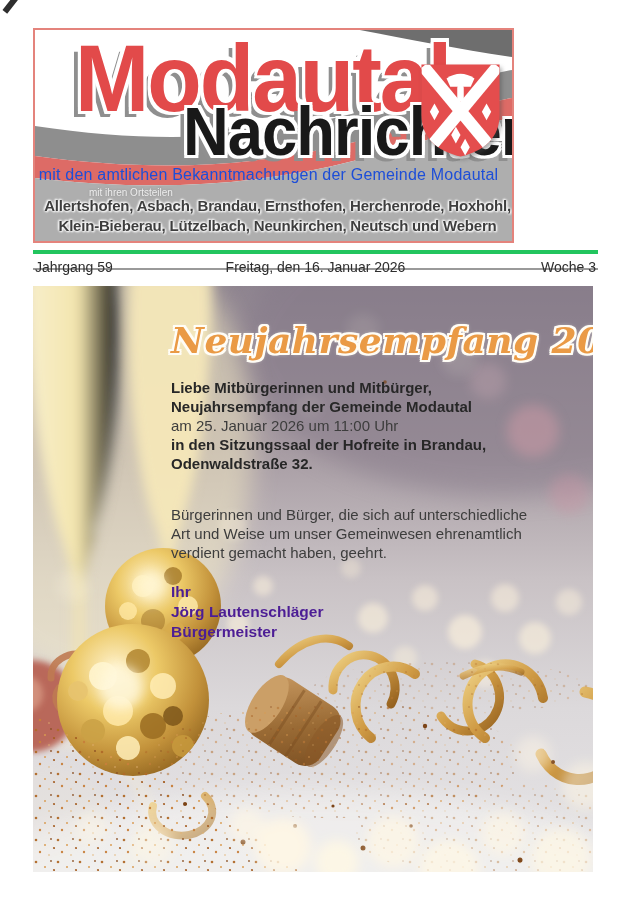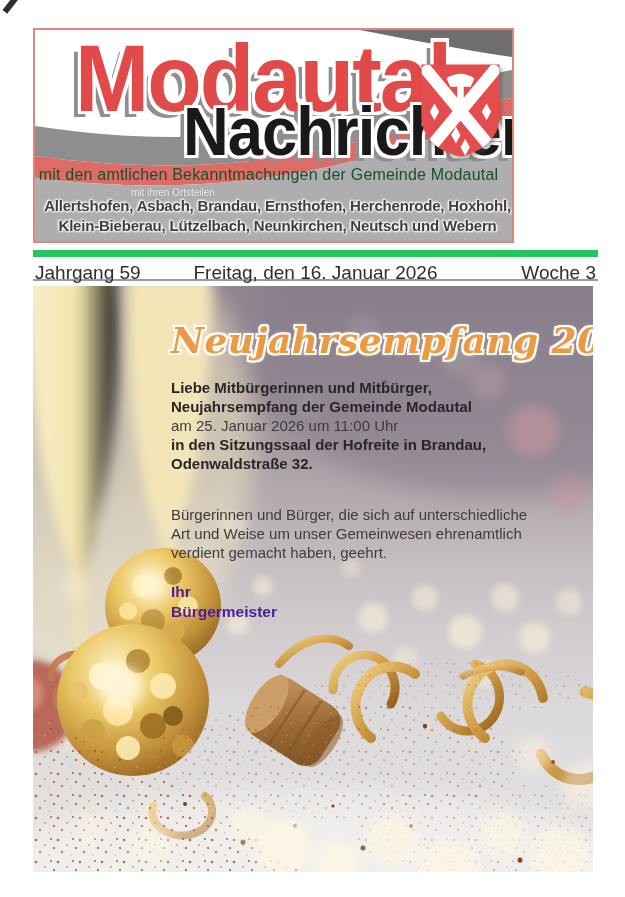--- a/index.html
+++ b/index.html
@@ -17,34 +17,34 @@
     transform-origin:left top;
     text-shadow:
       -3px -3px 0 #fff, 3px -3px 0 #fff, -3px 3px 0 #fff, 3px 3px 0 #fff,
       -3px 0 0 #fff, 3px 0 0 #fff, 0 -3px 0 #fff, 0 3px 0 #fff,
       -7px 6px 0 #8f8f8f;}
   .mh-title1{left:40px;top:0px;font-size:90px;color:#e24a4a;letter-spacing:-2px;
     transform:scaleX(.99) scaleY(1.06);}
   .mh-title2{left:148px;top:66px;font-size:66px;color:#191919;letter-spacing:-1px;
     transform:scaleX(.96) scaleY(1.05);}
   .mh-sub{position:absolute;left:0;right:10px;top:136px;text-align:center;
-    font-size:16px;color:#14532d;letter-spacing:.2px;}
+    font-size:16px;color:#1d4ed8;letter-spacing:.2px;}
   .mh-orts{position:absolute;left:54px;top:157px;font-size:10px;color:#eeeeee;
-    text-shadow:0 0 2px rgba(120,120,120,.6);margin-left:42px;}
+    text-shadow:0 0 2px rgba(120,120,120,.6);}
   .mh-districts{position:absolute;left:0;right:0;text-align:center;font-weight:bold;
     font-size:15px;color:#3e3e3e;letter-spacing:-.2px;
     text-shadow:0 0 3px #fff,0 0 3px #fff,1px 1px 2px #fff,-1px -1px 2px #fff;margin-left:8px;}
   .mh-d1{top:167px;}
   .mh-d2{top:187px;}
   .mh-shield{position:absolute;right:5px;top:30px;width:93px;height:100px;
     filter:drop-shadow(2px 3px 2px rgba(70,70,70,.45));}
   
-  .dateline{position:absolute;left:33px;top:250px;width:565px;height:31px;box-sizing:border-box;
-    border-top:7px solid #22c55e;border-bottom:2px solid #9a9a9a;
-    font-size:19px;color:#2e2e2e;}
+  .dateline{position:absolute;left:33px;top:250px;width:565px;height:20px;box-sizing:border-box;
+    border-top:4px solid #22c55e;border-bottom:2px solid #9a9a9a;
+    font-size:14px;color:#2e2e2e;}
   .dl-left{position:absolute;left:2px;top:5px;}
   .dl-center{position:absolute;left:0;right:0;top:5px;text-align:center;}
   .dl-right{position:absolute;right:2px;top:5px;}
   
   .photo{position:absolute;left:33px;top:286px;width:560px;height:586px;overflow:hidden;background:#b9b2b6;}
   .photo svg{position:absolute;left:0;top:0;width:100%;height:100%;}
   .poster-headline{position:absolute;left:138px;right:0;top:33px;text-align:center;
     font-family:"DejaVu Serif",serif;font-style:italic;font-weight:bold;
     font-size:36px;color:#ea9a45;letter-spacing:.5px;white-space:nowrap;
     text-shadow:
@@ -303,15 +303,16 @@
   </div>
 
   <div class="poster-block p-body">
     <div>Bürgerinnen und Bürger, die sich auf unterschiedliche</div>
     <div>Art und Weise um unser Gemeinwesen ehrenamtlich</div>
     <div>verdient gemacht haben, geehrt.</div>
   </div>
 
   <div class="poster-block p-signature">
     <div>Ihr</div>
+    <div>Jörg Lautenschläger</div>
     <div>Bürgermeister</div>
   </div>
 </div>
 
 </body></html>

